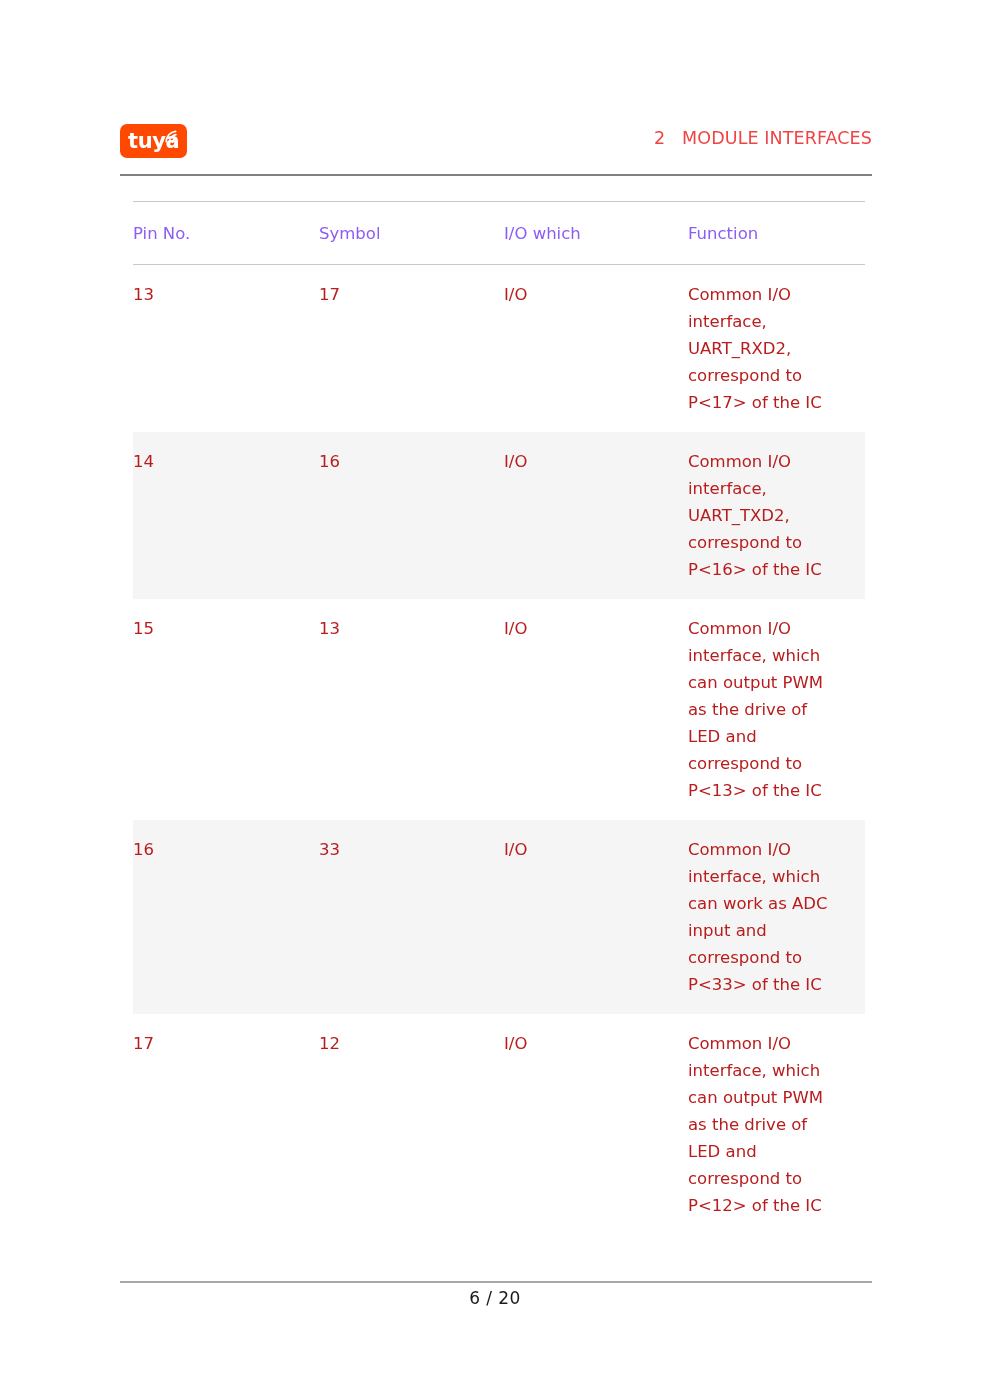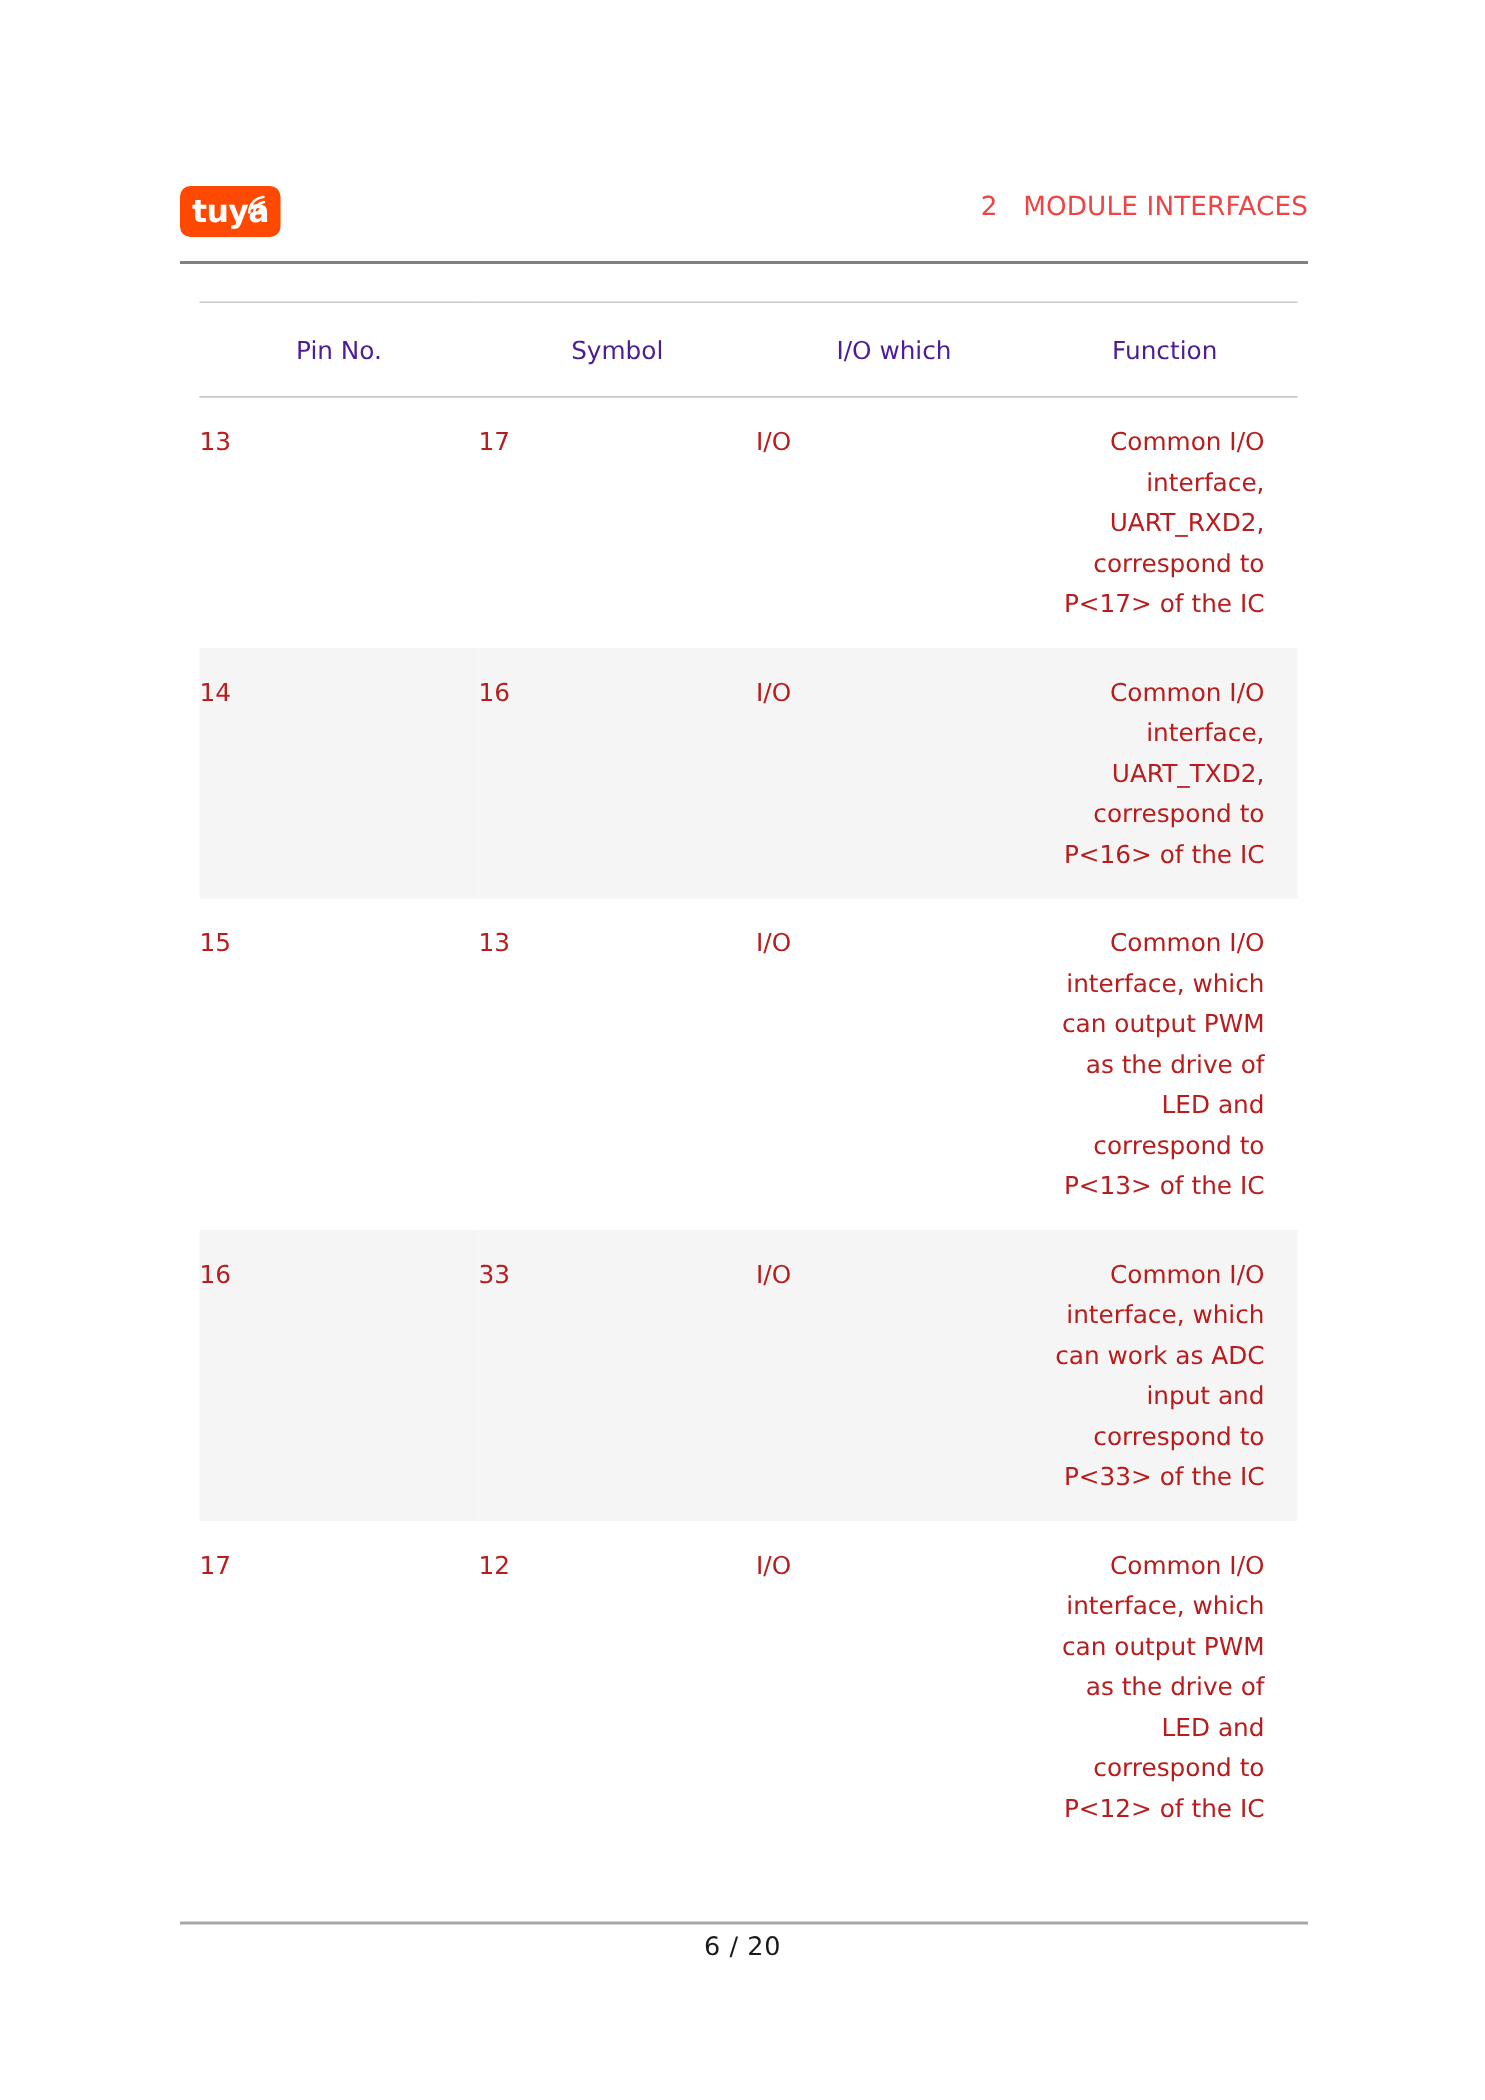--- a/index.html
+++ b/index.html
@@ -86,46 +86,45 @@
     width: 732px;
     border-collapse: collapse;
     table-layout: fixed;
   }
   .pin-table col.c-pin      { width: 186px; }
   .pin-table col.c-symbol   { width: 185px; }
   .pin-table col.c-iotype   { width: 184px; }
   .pin-table col.c-function { width: 177px; }
 
   .pin-table thead th {
-    text-align: center;
+    text-align: left;
     font-weight: 400;
     font-size: 16.5px;
     line-height: 27px;
-    color: #4c1d95;
+    color: #8b5cf6;
     padding: 18px 0 17px 0;
     border-top: 1.2px solid #c9c9c9;
     border-bottom: 1.2px solid #c9c9c9;
     vertical-align: top;
   }
 
   .pin-table tbody td {
     text-align: left;
     font-size: 16.5px;
     line-height: 27px;
     color: #b91c1c;
     padding: 16px 0 16px 0;
     vertical-align: top;
     border-bottom: none;
   }
   .pin-table tbody tr.shaded td {
     background: #f5f5f5;
   }
   .pin-table tbody td.fn {
     padding-right: 22px;
-    text-align: right;
   }
 
   
   .footer-rule {
     position: absolute;
     left: 120px;
     top: 1281px;
     width: 752px;
     height: 1.6px;
     background: #a8a8a8;

